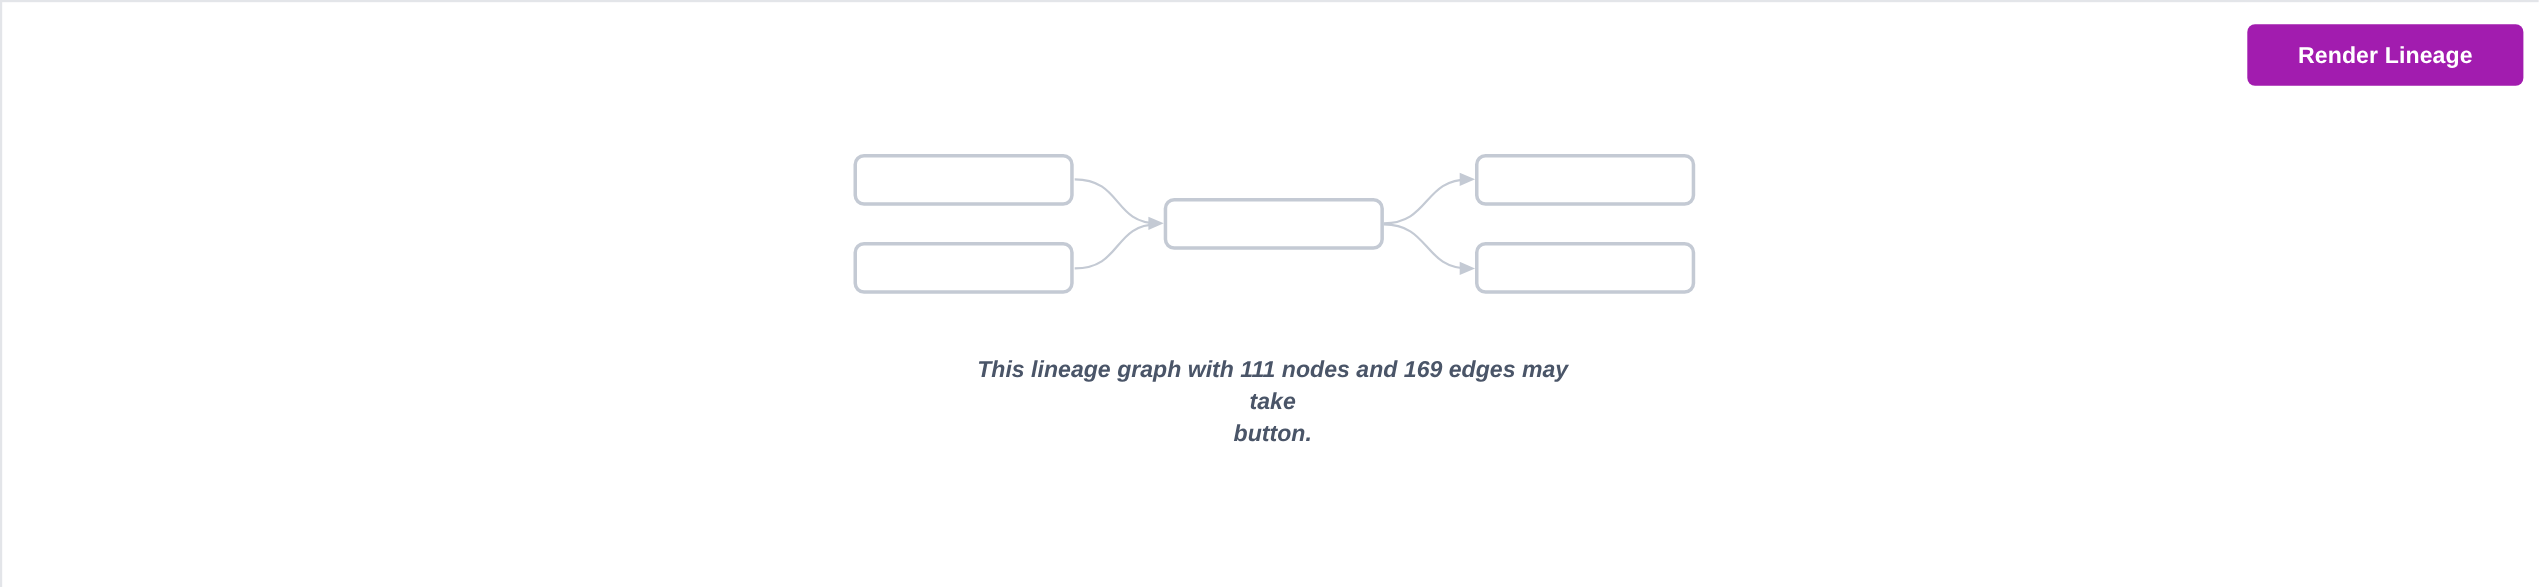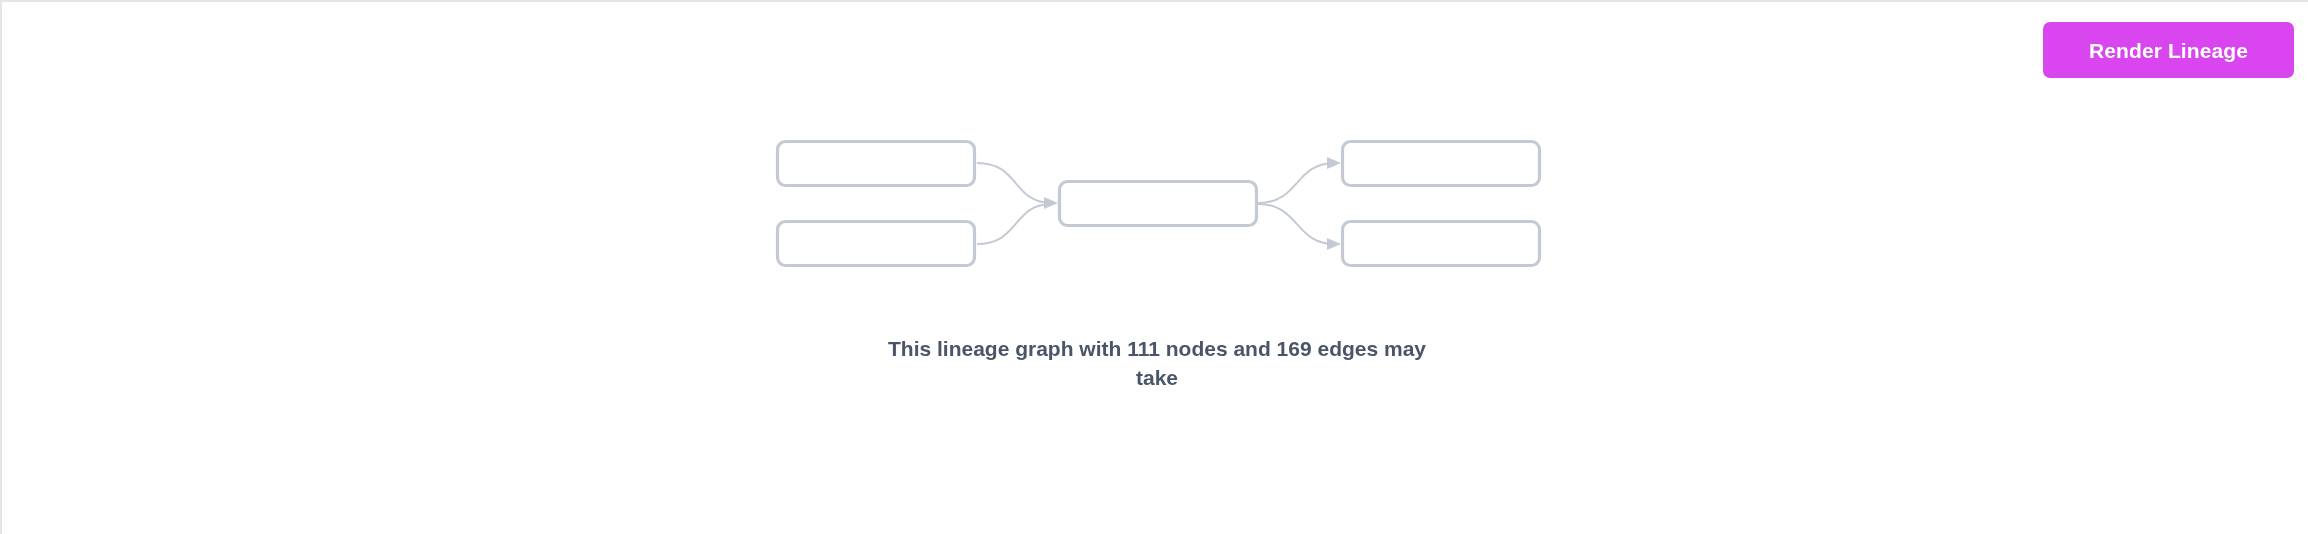--- a/index.html
+++ b/index.html
@@ -23,21 +23,21 @@
     overflow: hidden;
   }
 
   
   .render-btn {
     position: absolute;
     left: 2041px;
     top: 20px;
     width: 251px;
     height: 56px;
-    background: #d946ef;
+    background: #a21caf;
     color: #ffffff;
     border: none;
     border-radius: 7px;
     font-family: "Liberation Sans", sans-serif;
     font-size: 21px;
     font-weight: bold;
     letter-spacing: 0.1px;
     cursor: pointer;
     display: flex;
     align-items: center;
@@ -89,22 +89,23 @@
     line-height: 29px;
   }
   .message .line {
     display: block;
     width: 560px;
     margin: 0 auto;
     transform: translateX(0px);
   }
   .msg-block {
     width: 560px;
-    margin: 12px auto;
+    margin: 0 auto;
     margin-left: 875px;
+    font-style: italic;
   }
 </style>
 </head>
 <body>
 
 <div id="app">
 
   <button class="render-btn">Render Lineage</button>
 
   <div class="graph-wrap">
@@ -133,16 +134,17 @@
       <rect class="node-rect" x="775.5" y="219.5" width="197" height="44" rx="8" ry="8"></rect>
       <rect class="node-rect" x="1057.5" y="179.5" width="197" height="44" rx="8" ry="8"></rect>
       <rect class="node-rect" x="1340.5" y="139.5" width="197" height="44" rx="8" ry="8"></rect>
       <rect class="node-rect" x="1340.5" y="219.5" width="197" height="44" rx="8" ry="8"></rect>
     </svg>
   </div>
 
   <div class="message">
     <div class="msg-block">
       <span class="line">This lineage graph with 111 nodes and 169 edges may take</span>
+      <span class="line">button.</span>
     </div>
   </div>
 
 </div>
 
 </body></html>

